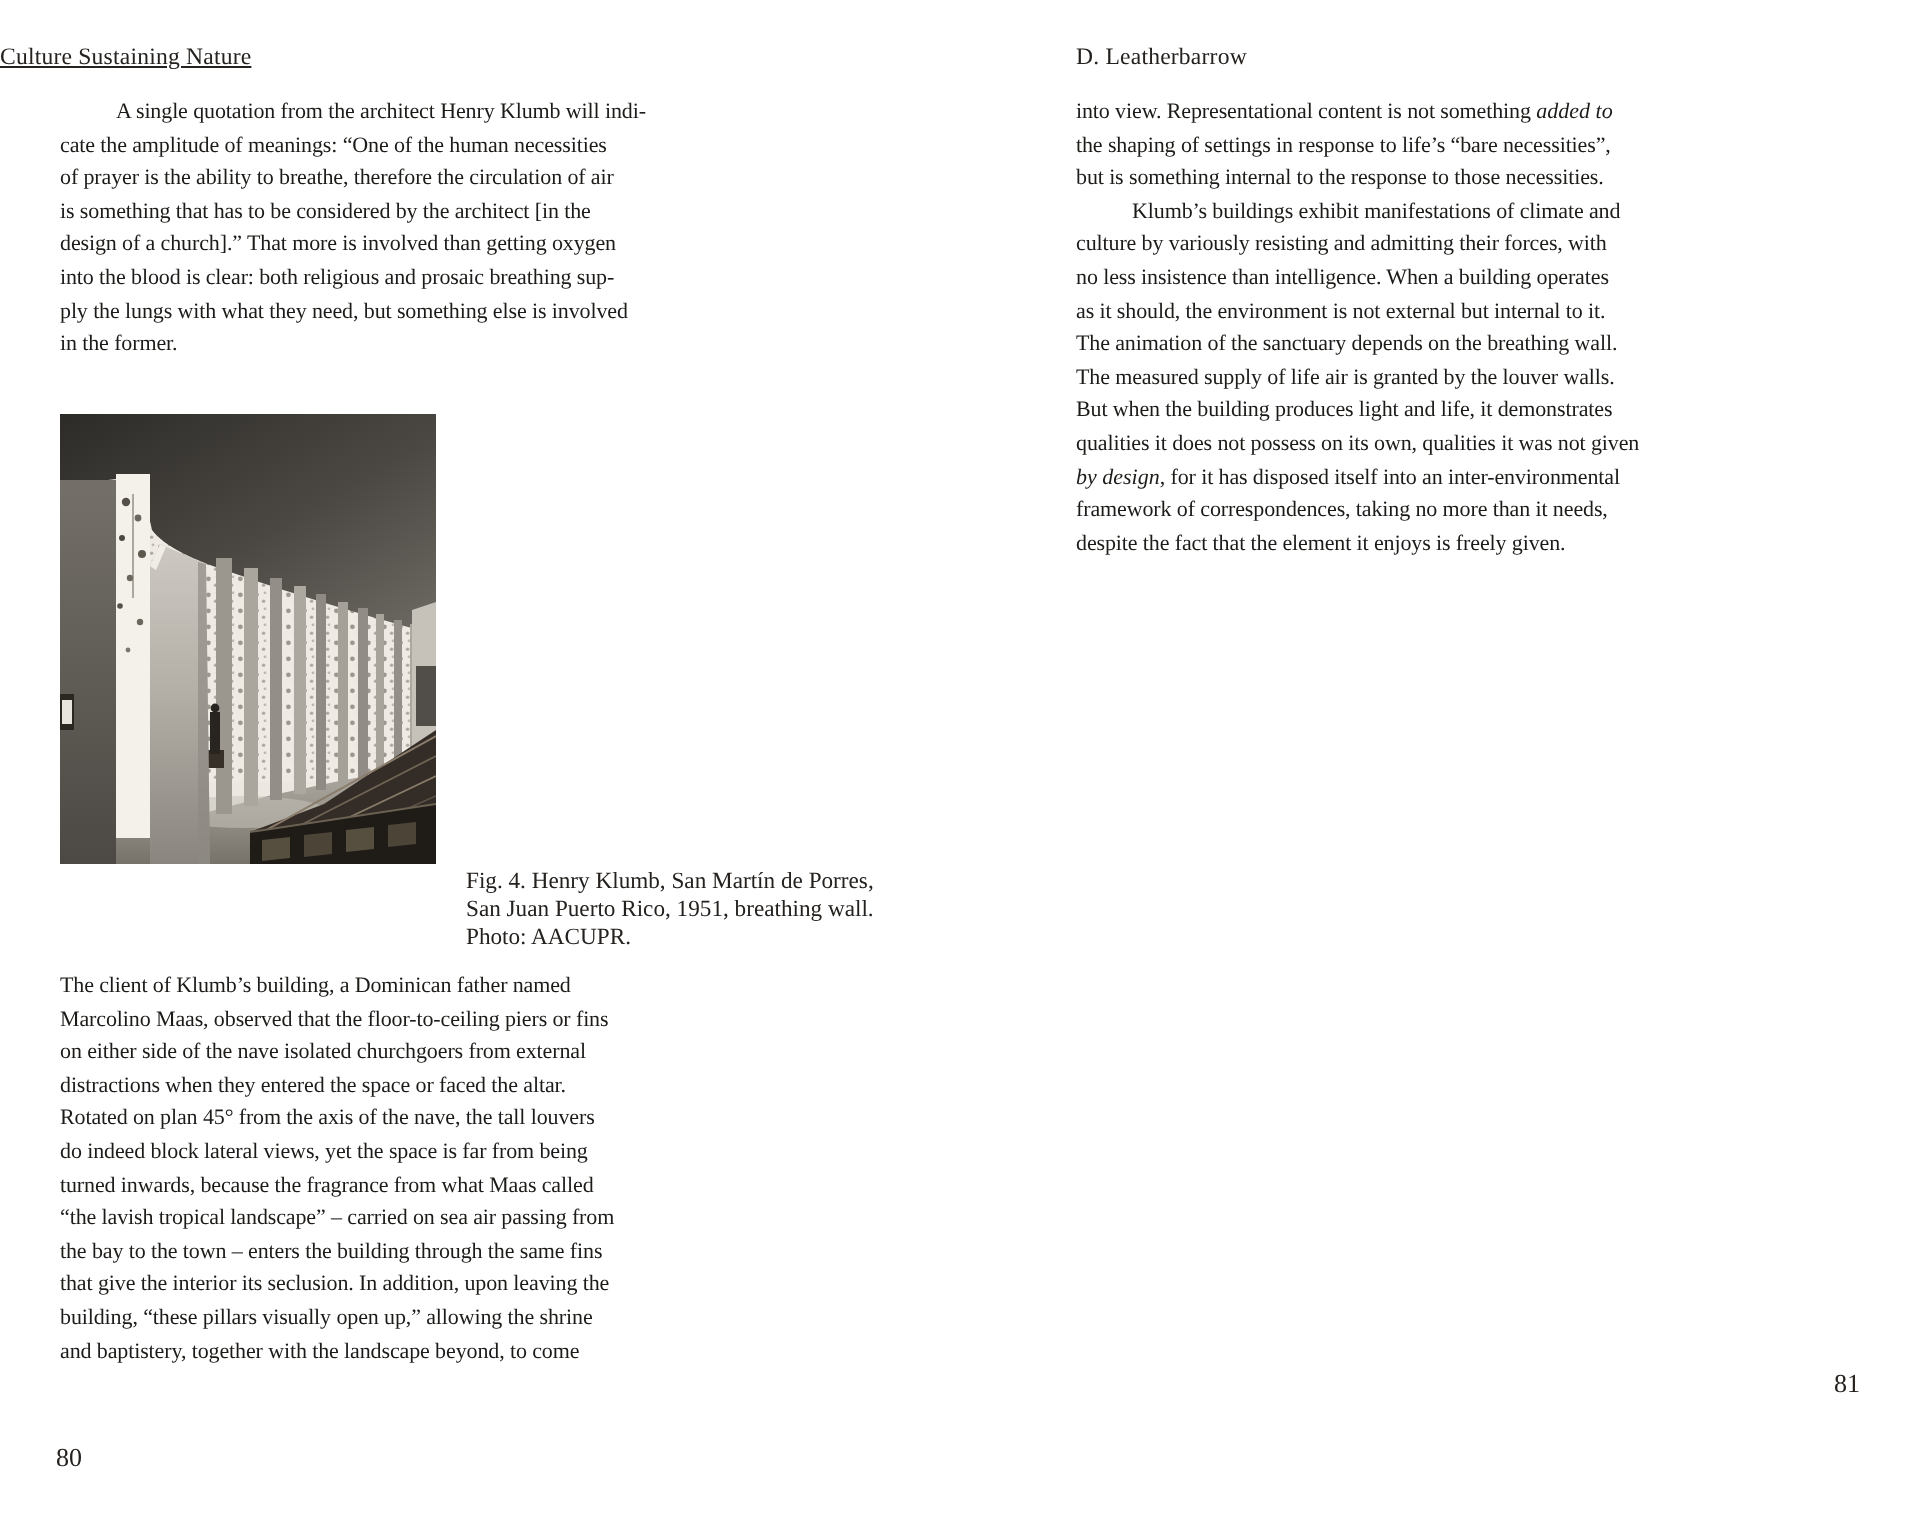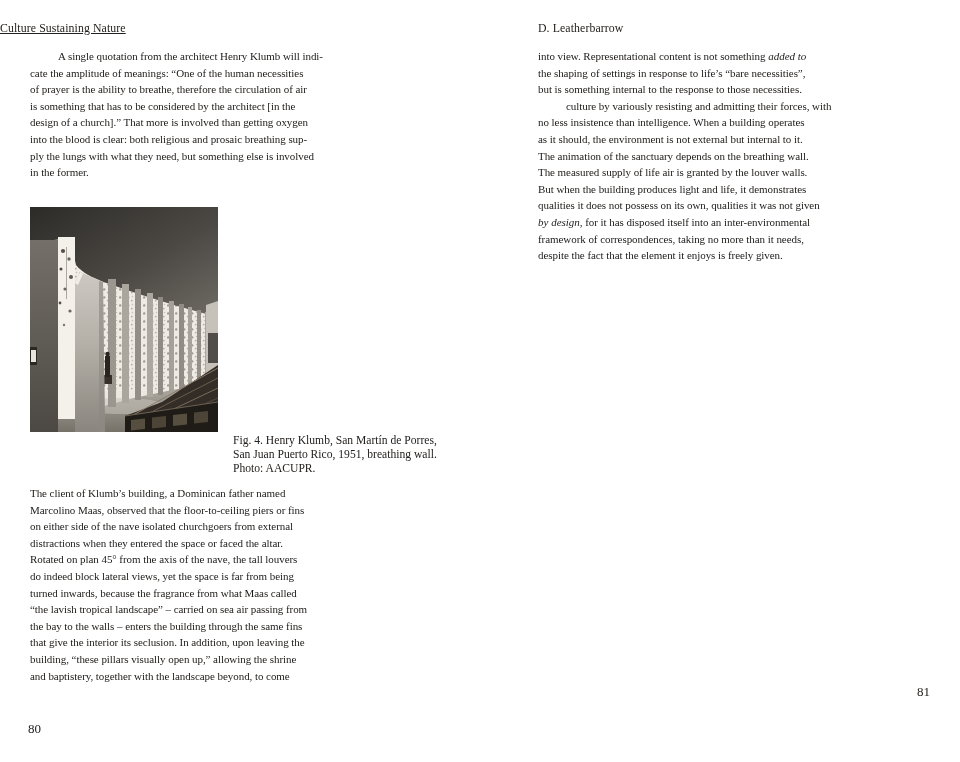--- a/index.html
+++ b/index.html
@@ -161,33 +161,34 @@
 
 <div class="abs body-text" id="col-left-p2">
     <div class="tline">The client of Klumb’s building, a Dominican father named</div>
     <div class="tline">Marcolino Maas, observed that the floor-to-ceiling piers or fins</div>
     <div class="tline">on either side of the nave isolated churchgoers from external</div>
     <div class="tline">distractions when they entered the space or faced the altar.</div>
     <div class="tline">Rotated on plan 45° from the axis of the nave, the tall louvers</div>
     <div class="tline">do indeed block lateral views, yet the space is far from being</div>
     <div class="tline">turned inwards, because the fragrance from what Maas called</div>
     <div class="tline">“the lavish tropical landscape” – carried on sea air passing from</div>
-    <div class="tline">the bay to the walls – enters the building through the same fins</div>
+    <div class="tline">the bay to the town – enters the building through the same fins</div>
     <div class="tline">that give the interior its seclusion. In addition, upon leaving the</div>
     <div class="tline">building, “these pillars visually open up,” allowing the shrine</div>
     <div class="tline">and baptistery, together with the landscape beyond, to come</div>
   </div>
 
 <div class="abs body-text" id="col-right">
   <div>
       <div class="tline">into view. Representational content is not something <i>added to</i></div>
       <div class="tline">the shaping of settings in response to life’s “bare necessities”,</div>
       <div class="tline">but is something internal to the response to those necessities.</div>
     </div>
   <div class="indent-first">
+      <div class="tline">Klumb’s buildings exhibit manifestations of climate and</div>
       <div class="tline">culture by variously resisting and admitting their forces, with</div>
       <div class="tline">no less insistence than intelligence. When a building operates</div>
       <div class="tline">as it should, the environment is not external but internal to it.</div>
       <div class="tline">The animation of the sanctuary depends on the breathing wall.</div>
       <div class="tline">The measured supply of life air is granted by the louver walls.</div>
       <div class="tline">But when the building produces light and life, it demonstrates</div>
       <div class="tline">qualities it does not possess on its own, qualities it was not given</div>
       <div class="tline"><i>by design</i>, for it has disposed itself into an inter-environmental</div>
       <div class="tline">framework of correspondences, taking no more than it needs,</div>
       <div class="tline">despite the fact that the element it enjoys is freely given.</div>

